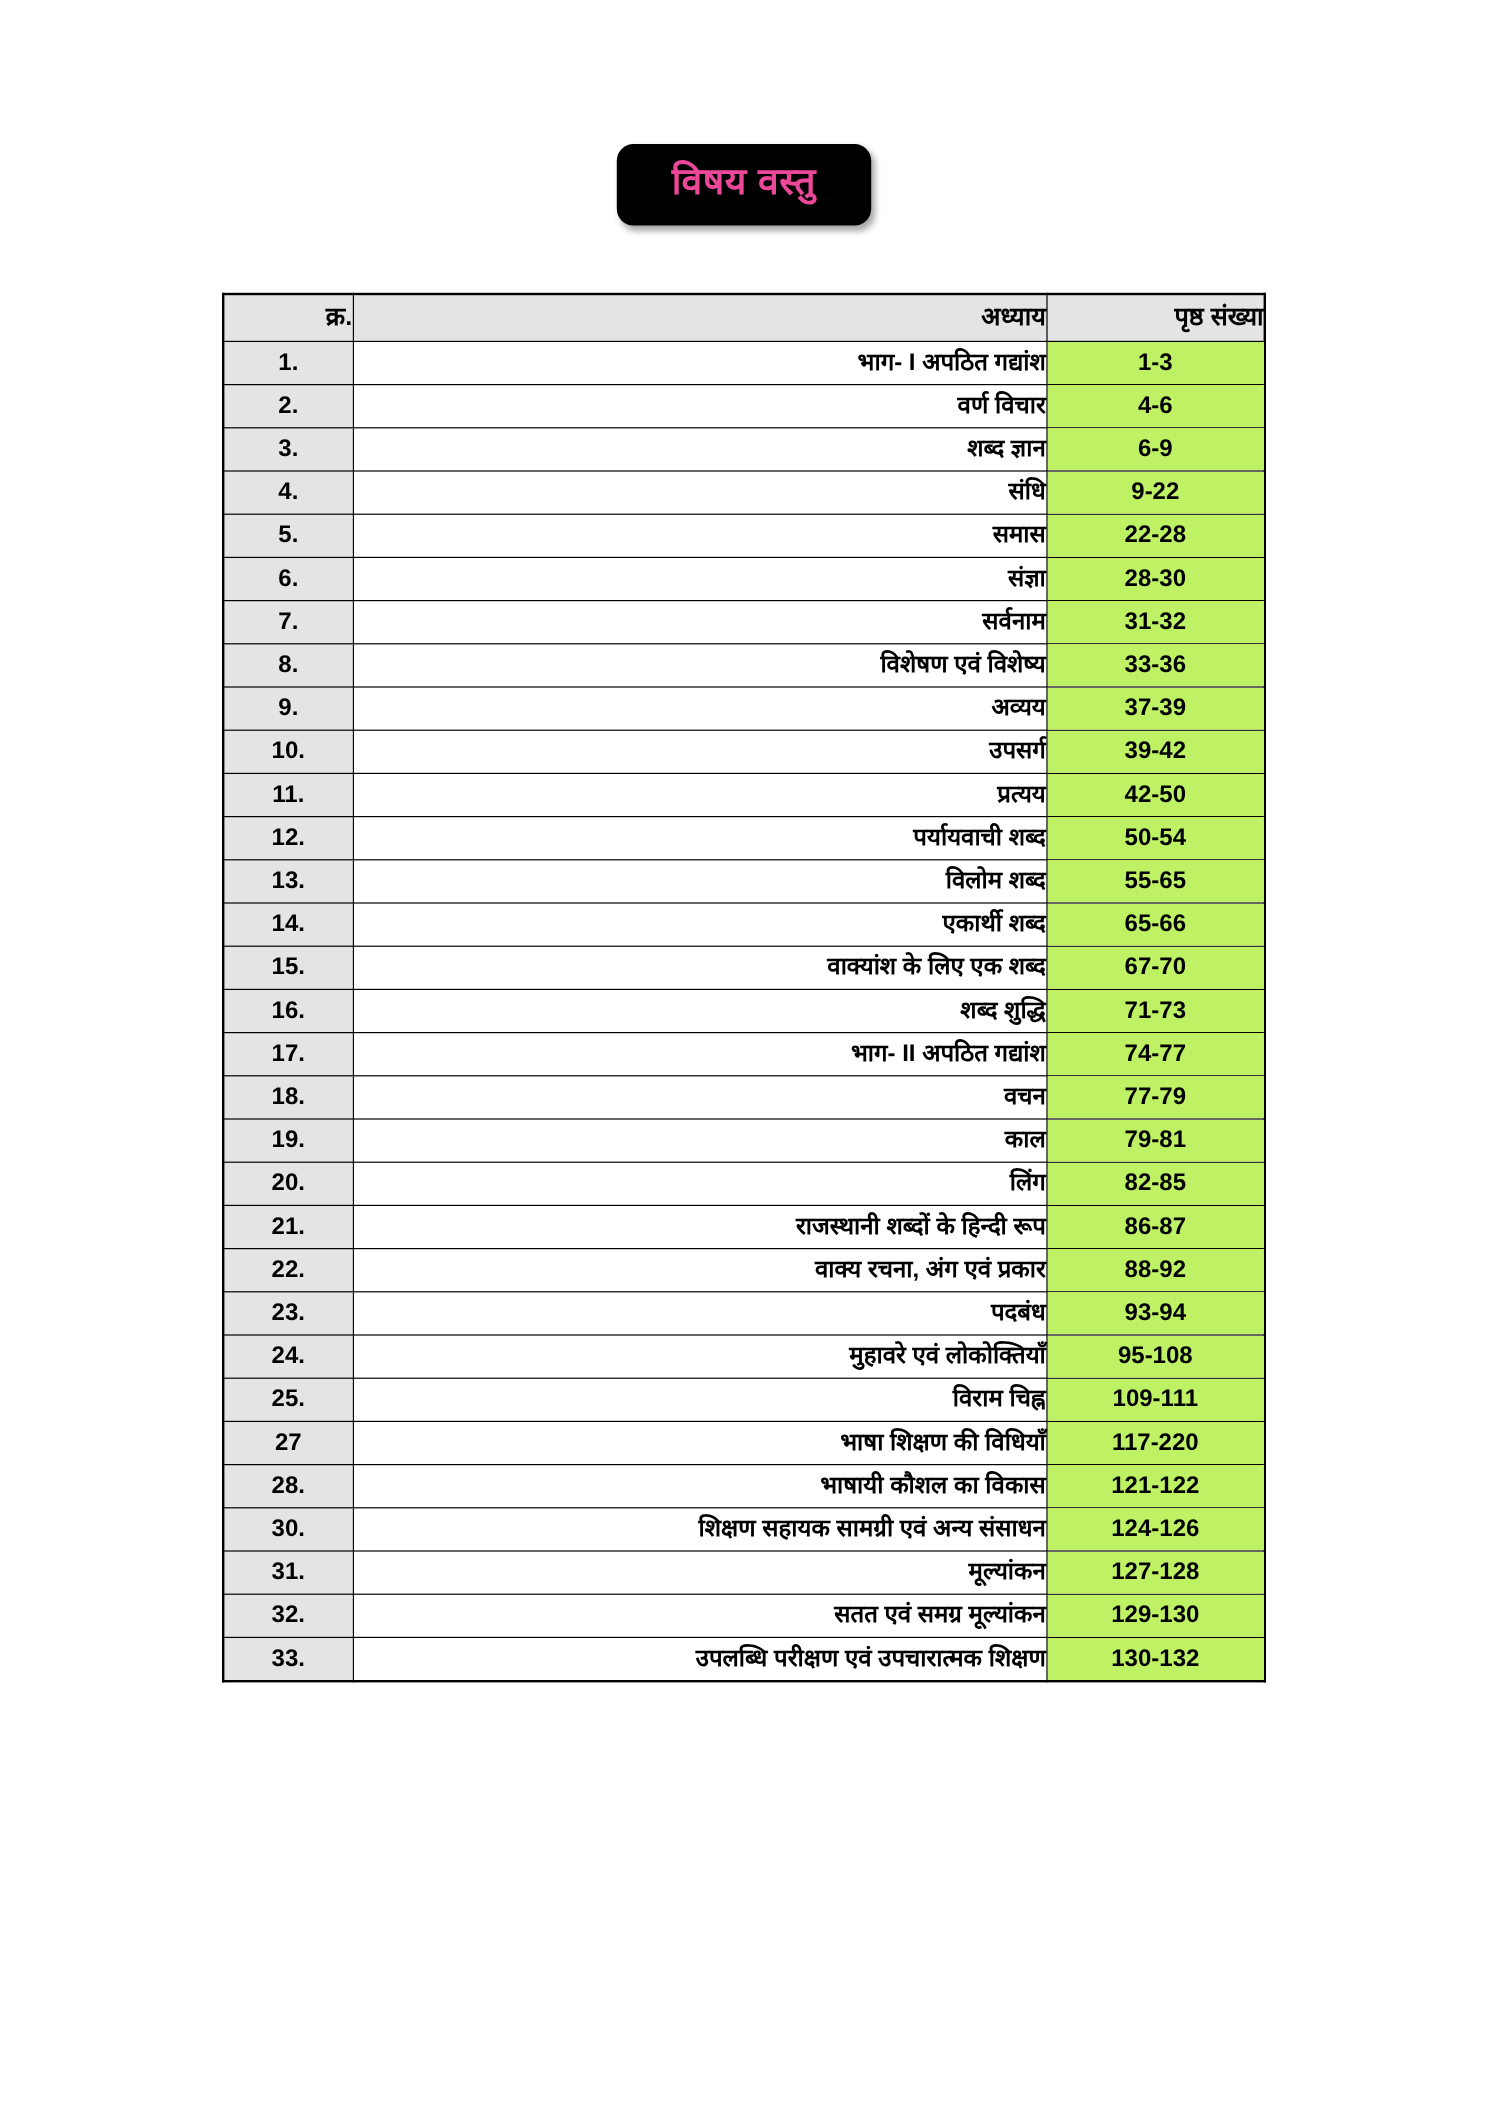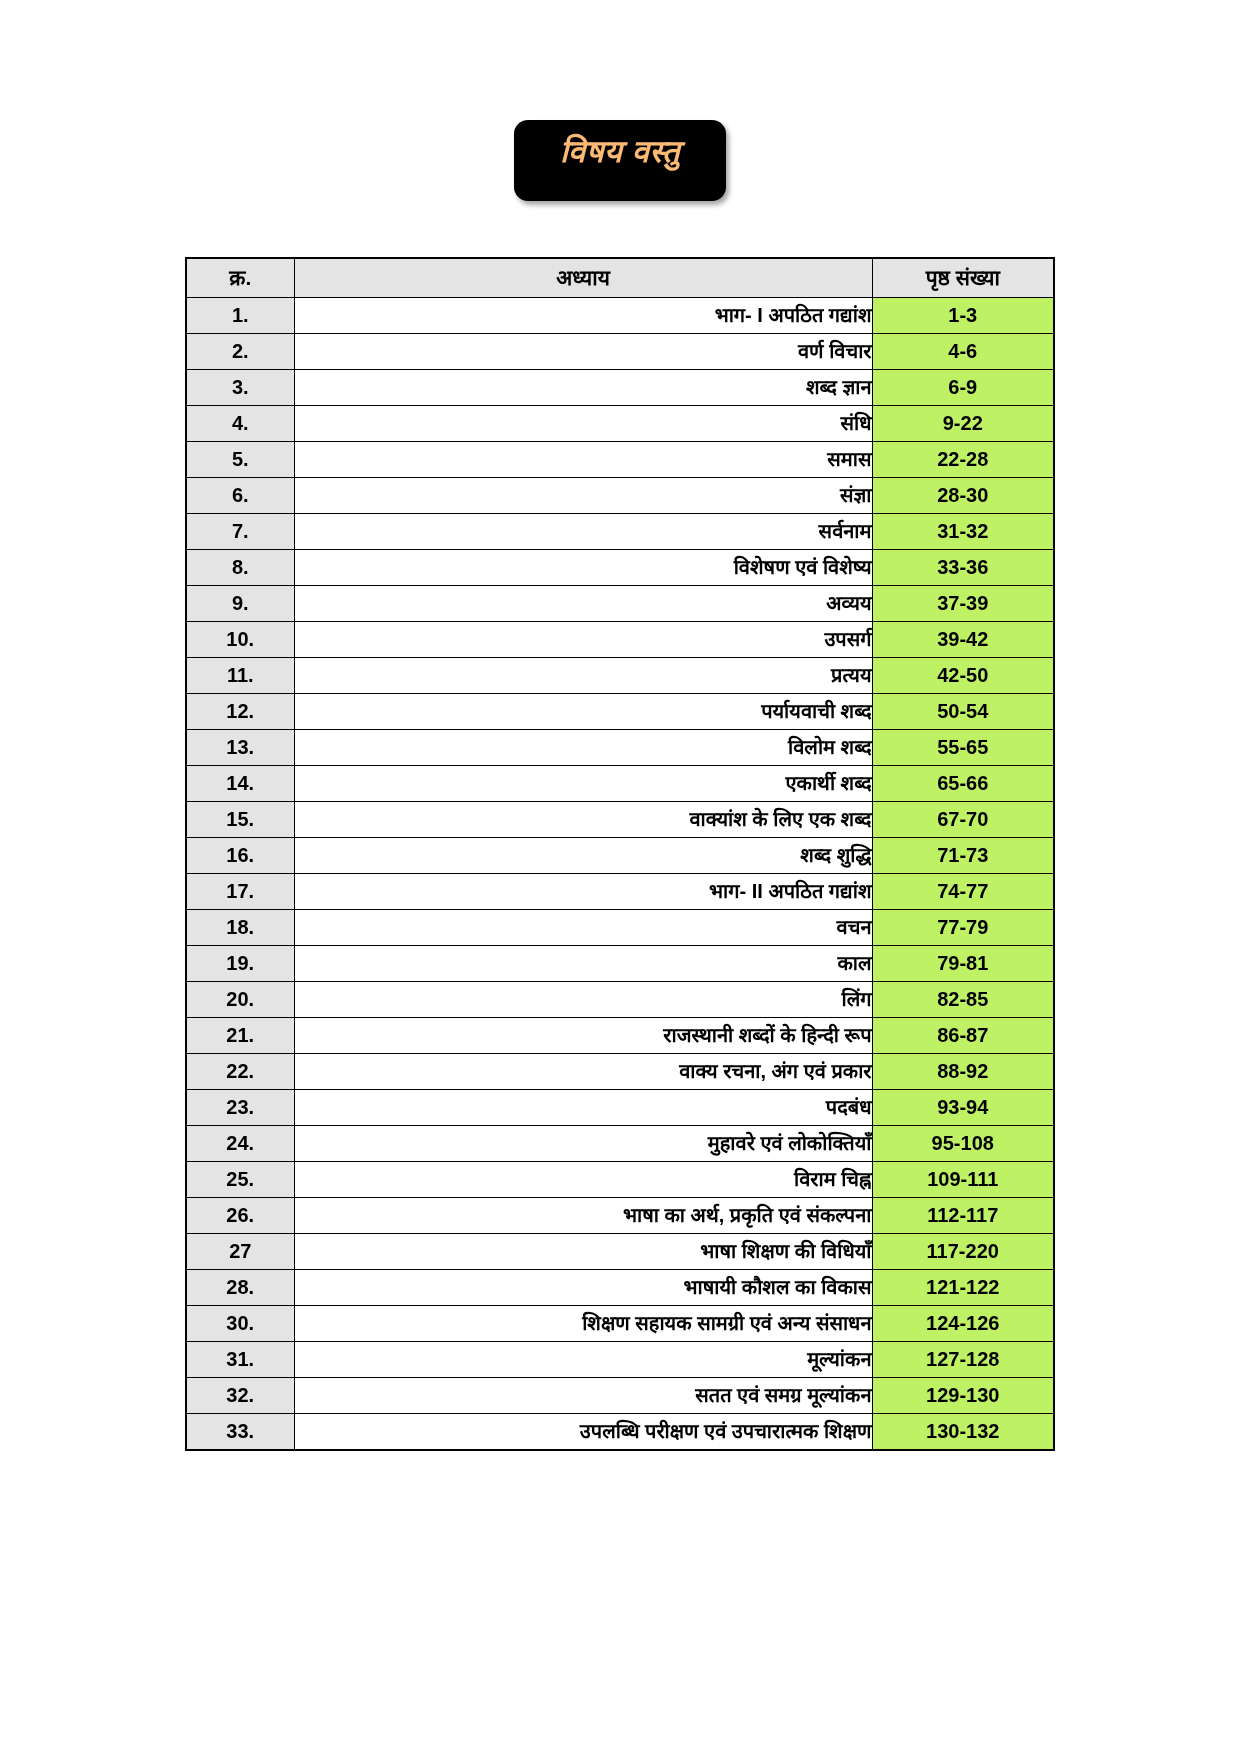--- a/index.html
+++ b/index.html
@@ -25,31 +25,30 @@
   }
 
   
   .title-wrap {
     display: flex;
     justify-content: center;
     padding-top: 120px;
   }
   .title-banner {
     background: #000000;
-    color: #fdba74;
+    color: #ec4899;
     border-radius: 14px;
-    padding: 14px 46px 31px 46px;
+    padding: 14px 46px 18px 46px;
     font-size: 31px;
     font-weight: 700;
     line-height: 1.15;
     letter-spacing: 0.5px;
     box-shadow: 3px 4px 5px rgba(0,0,0,0.35);
     white-space: nowrap;
     font-family: "Liberation Sans", "DejaVu Sans", sans-serif;
-    font-style: italic;
   }
 
   
   .table-wrap {
     margin-top: 56px;
     display: flex;
     justify-content: center;
   }
   table.toc {
     border-collapse: collapse;
@@ -67,21 +66,21 @@
     height: 35px;
     font-size: 20px;
     font-weight: 700;
     vertical-align: middle;
     line-height: 1.05;
     font-family: "Liberation Sans", "DejaVu Sans", sans-serif;
   }
 
   table.toc thead th {
     background: #e4e4e4;
-    text-align: center;
+    text-align: right;
     height: 38px;
     font-size: 21px;
   }
 
   td.sno {
     background: #e4e4e4;
     text-align: center;
     font-size: 20px;
     padding-bottom: 2px;
   }
@@ -240,25 +239,20 @@
             <td class="sno">24.</td>
             <td class="chap">मुहावरे एवं लोकोक्तियाँ</td>
             <td class="page">95-108</td>
           </tr>
           <tr>
             <td class="sno">25.</td>
             <td class="chap">विराम चिह्न</td>
             <td class="page">109-111</td>
           </tr>
           <tr>
-            <td class="sno">26.</td>
-            <td class="chap">भाषा का अर्थ, प्रकृति एवं संकल्पना</td>
-            <td class="page">112-117</td>
-          </tr>
-          <tr>
             <td class="sno">27</td>
             <td class="chap">भाषा शिक्षण की विधियाँ</td>
             <td class="page">117-220</td>
           </tr>
           <tr>
             <td class="sno">28.</td>
             <td class="chap">भाषायी कौशल का विकास</td>
             <td class="page">121-122</td>
           </tr>
           <tr>

